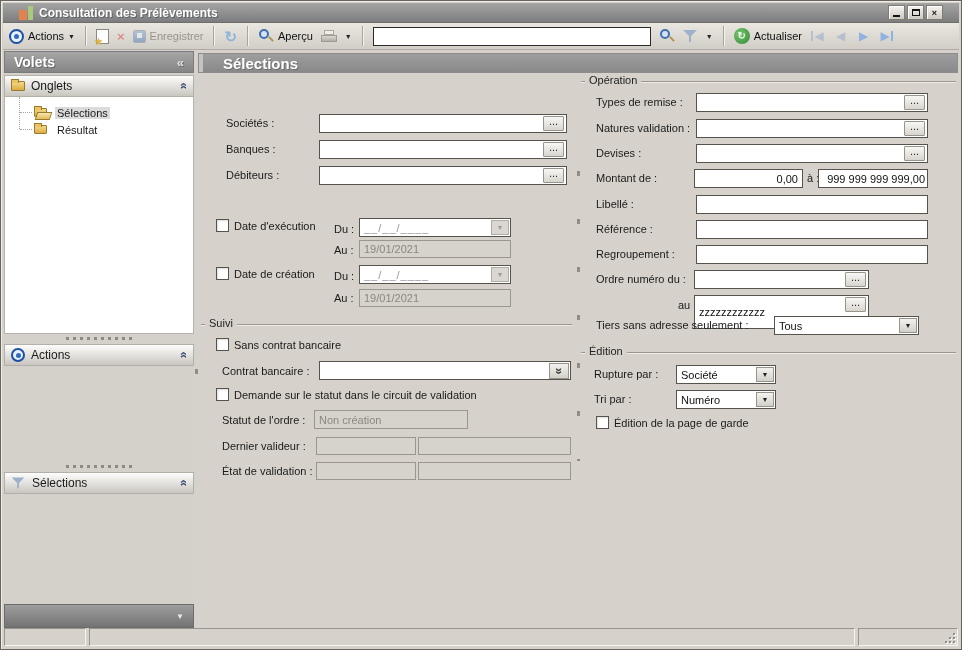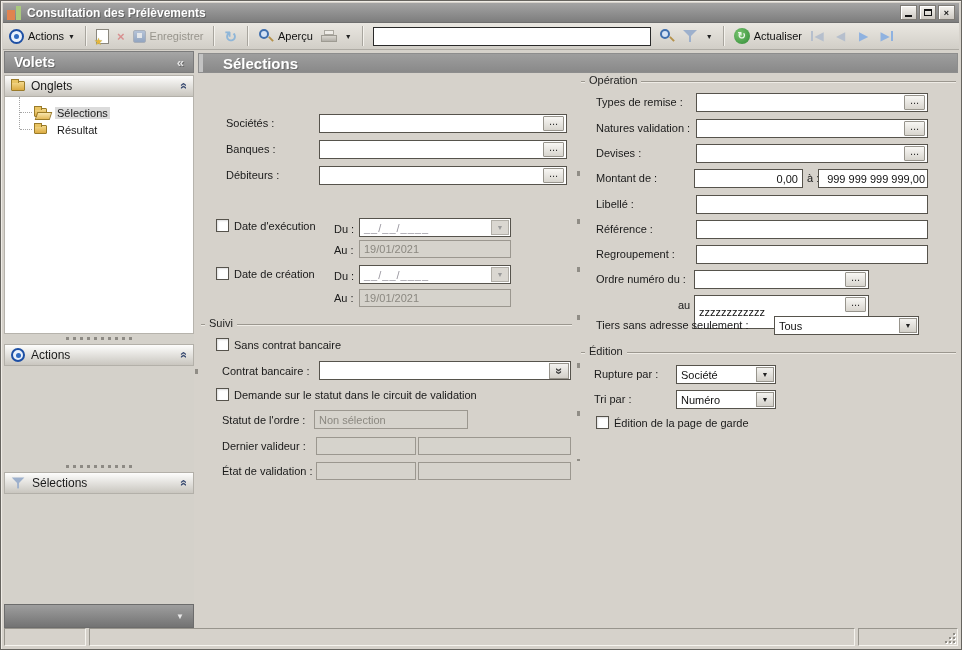--- a/index.html
+++ b/index.html
@@ -5,21 +5,21 @@
   * { margin:0; padding:0; box-sizing:border-box; }
   html,body { width:962px; height:650px; }
   body { font-family:"Liberation Sans", sans-serif; font-size:11px; color:#1a1a1a; background:#fff; }
 
   .window { position:absolute; left:0; top:0; width:962px; height:650px;
             background:#d6d2cb; border:1px solid #66645f; box-shadow:inset 1px 1px 0 #efece6; }
 
   
   .titlebar { position:absolute; left:2px; top:2px; right:2px; height:20px;
               background:linear-gradient(#a4a4a4,#7d7d7d); display:flex; align-items:center;
-              padding:0 4px; border-bottom:1px solid #6e6e6e; }
+              padding:0 16px; border-bottom:1px solid #6e6e6e; }
   .app-icon { position:relative; width:14px; height:14px; margin-right:6px; }
   .app-icon .bar-orange { position:absolute; left:0; bottom:0; width:8px; height:10px; background:#e0834f; }
   .app-icon .bar-green  { position:absolute; right:0; top:0; width:5px; height:14px; background:#a9c97e; }
   .titlebar .title { color:#fff; font-weight:bold; font-size:12px; text-shadow:1px 1px 0 #606060; }
   .win-btns { margin-left:auto; display:flex; gap:2px; }
   .win-btn { width:17px; height:15px; background:linear-gradient(#f6f4f0,#ccc8c1); border:1px solid #7e7b75;
              box-shadow:inset 1px 1px 0 #fff; display:flex; align-items:flex-end; justify-content:center;
              font-size:9px; font-weight:bold; color:#111; cursor:default; }
   .win-btn.center { align-items:center; }
   .glyph-min { width:7px; height:2px; background:#111; margin-bottom:2px; }
@@ -365,21 +365,21 @@
     <span class="lbl" style="left:25px; top:314px;">Contrat bancaire :</span>
     <div class="tin" style="left:122px; top:310px; width:252px;">
       <span class="combo-btn" style="width:20px; height:16px;">
           <span class="chev-dbl-down">»</span>
         </span>
     </div>
     <span class="cb" style="left:19px; top:337px;"></span>
     <span class="lbl" style="left:37px; top:338px;">Demande sur le statut dans le circuit de validation</span>
     <span class="lbl" style="left:25px; top:363px;">Statut de l'ordre :</span>
     <div class="tin dis" style="left:117px; top:359px; width:154px;">
-      <span>Non sélection</span>
+      <span>Non création</span>
     </div>
     <span class="lbl" style="left:25px; top:389px;">Dernier valideur :</span>
     <div class="tin dis" style="left:119px; top:386px; width:100px; height:18px;"></div>
     <div class="tin dis" style="left:221px; top:386px; width:153px; height:18px;"></div>
     <span class="lbl" style="left:25px; top:414px;">État de validation :</span>
     <div class="tin dis" style="left:119px; top:411px; width:100px; height:18px;"></div>
     <div class="tin dis" style="left:221px; top:411px; width:153px; height:18px;"></div>
 
     <div class="ghdr" style="left:384px; top:23px; width:375px;">
       <span class="line pre"></span>

